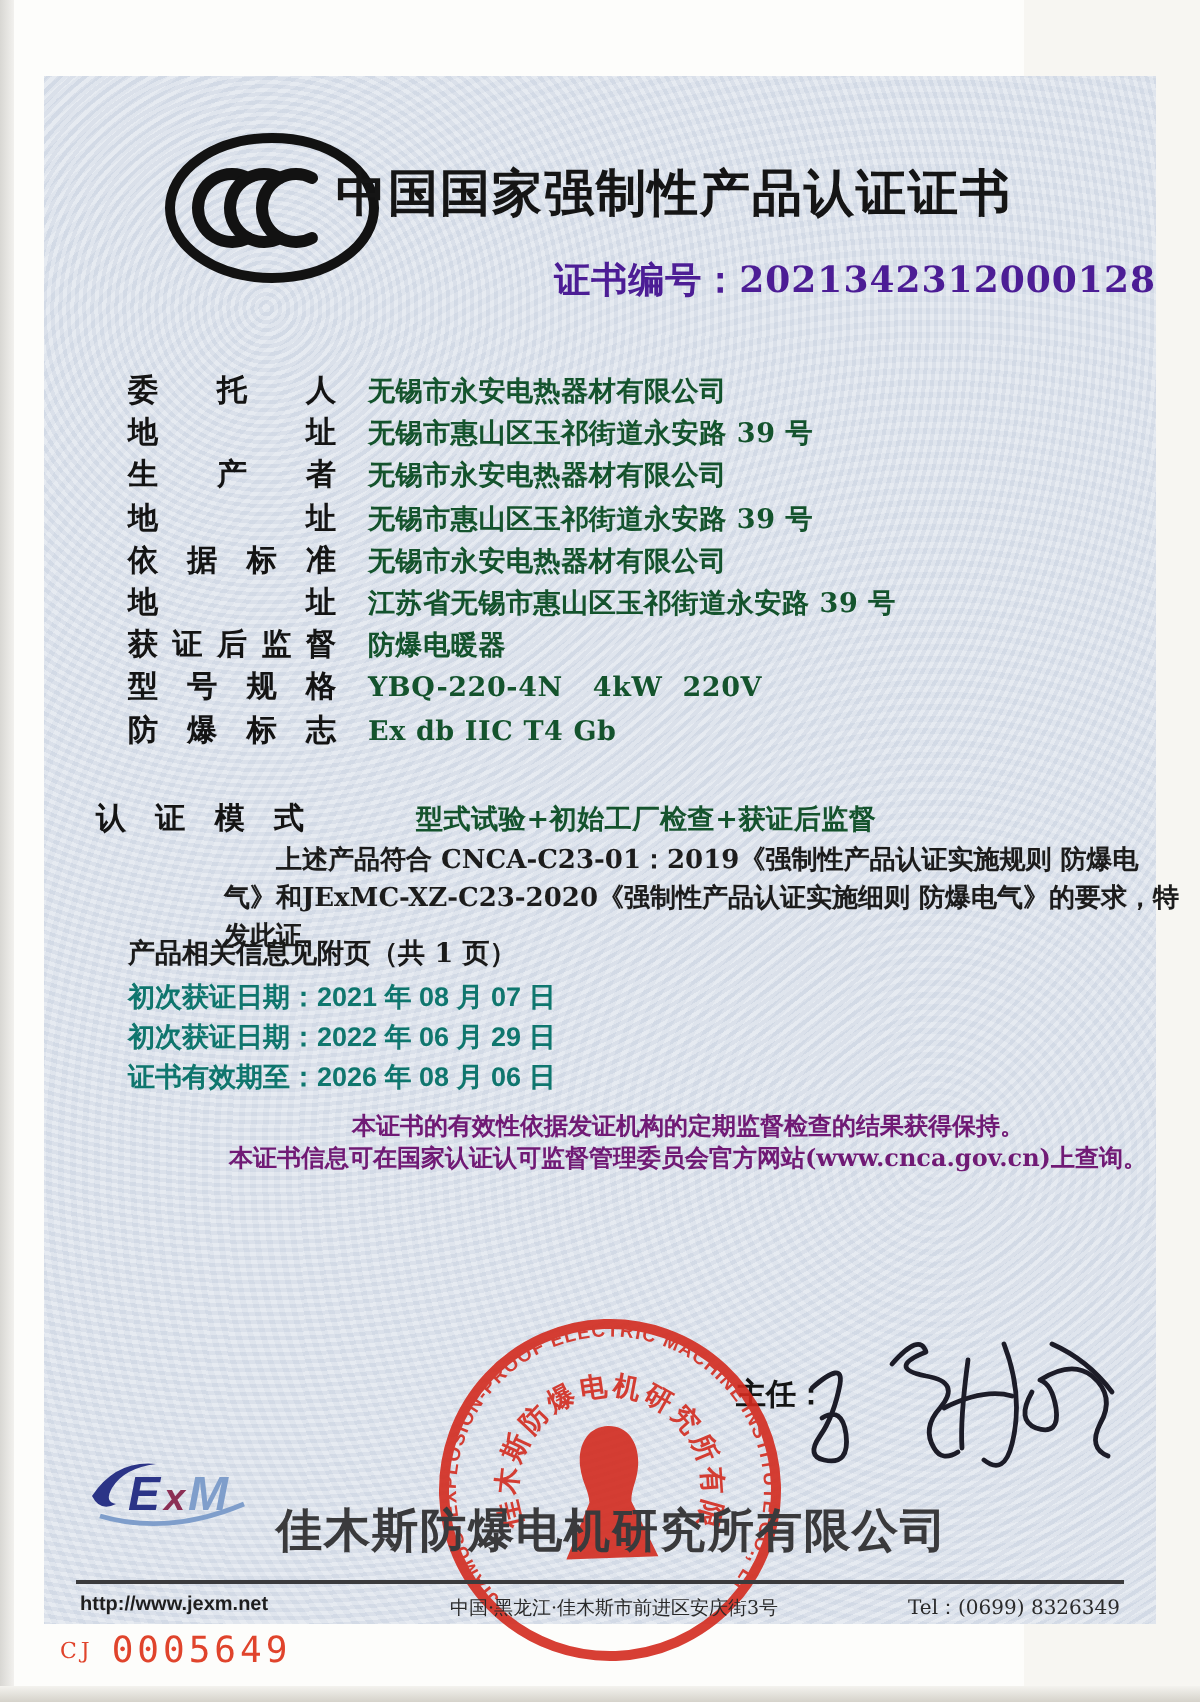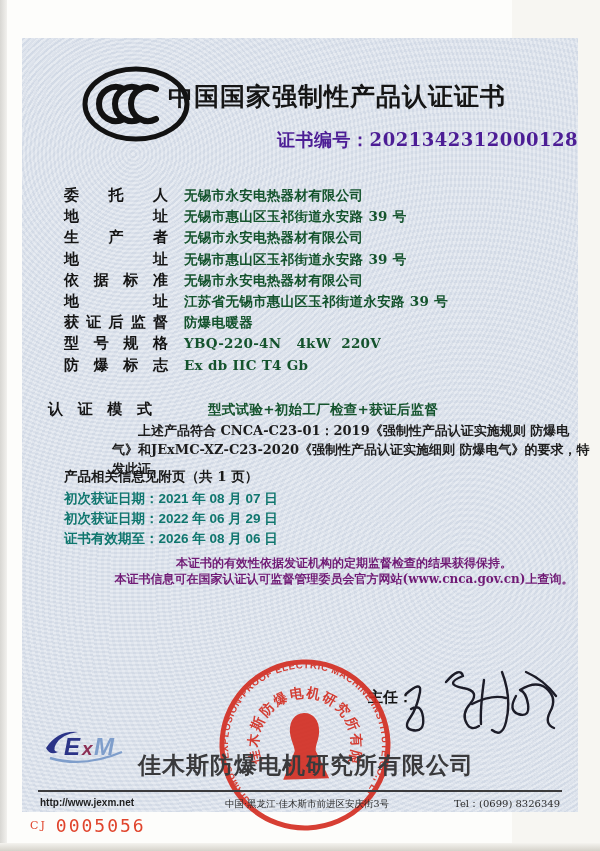--- a/index.html
+++ b/index.html
@@ -204,18 +204,18 @@
 
   <div class="issuer-name">佳木斯防爆电机研究所有限公司</div>
 
   <div class="footer-rule"></div>
   <div class="footer-url">http://www.jexm.net</div>
   <div class="footer-address">中国·黑龙江·佳木斯市前进区安庆街3号</div>
   <div class="footer-tel">Tel：(0699) 8326349</div>
 
   <div class="serial">
     <span class="serial-prefix">CJ</span>
-    <span class="serial-number">0005056</span>
+    <span class="serial-number">0005649</span>
   </div>
 
   <div class="scan-edge-left"></div>
   <div class="scan-edge-bottom"></div>
 </div>
 
 </body></html>

